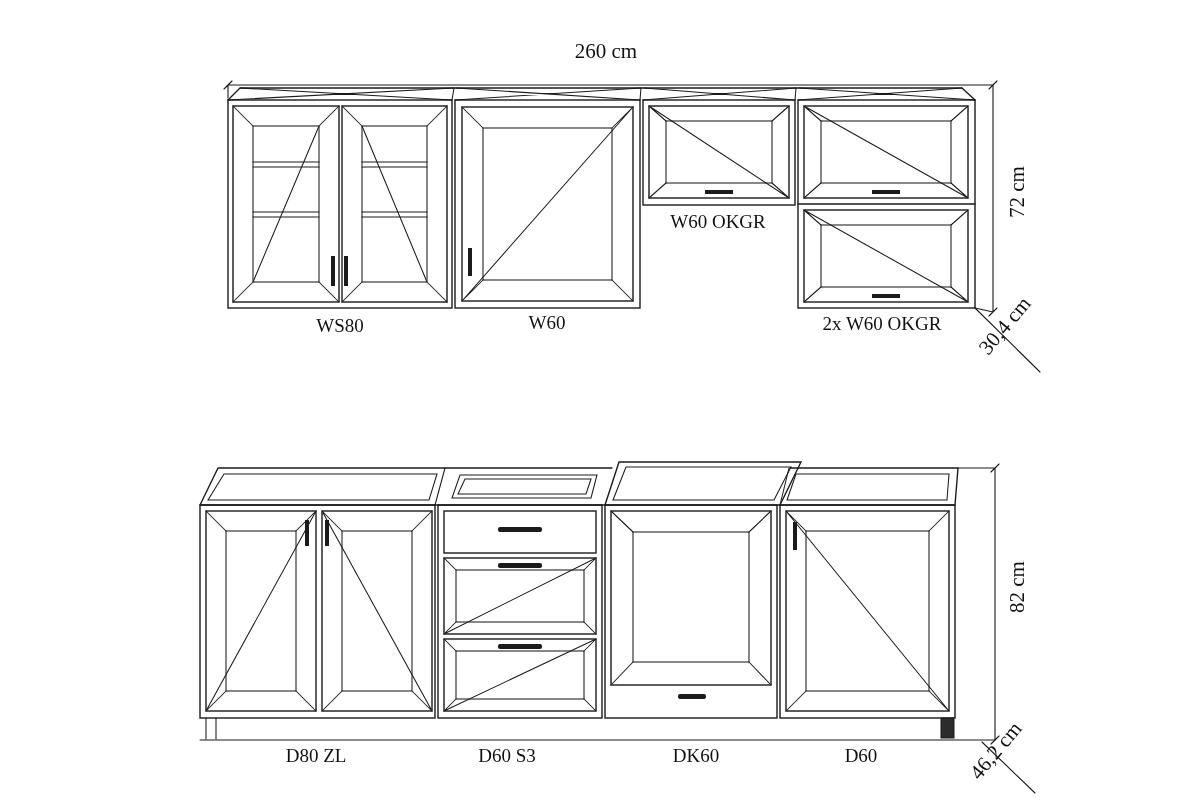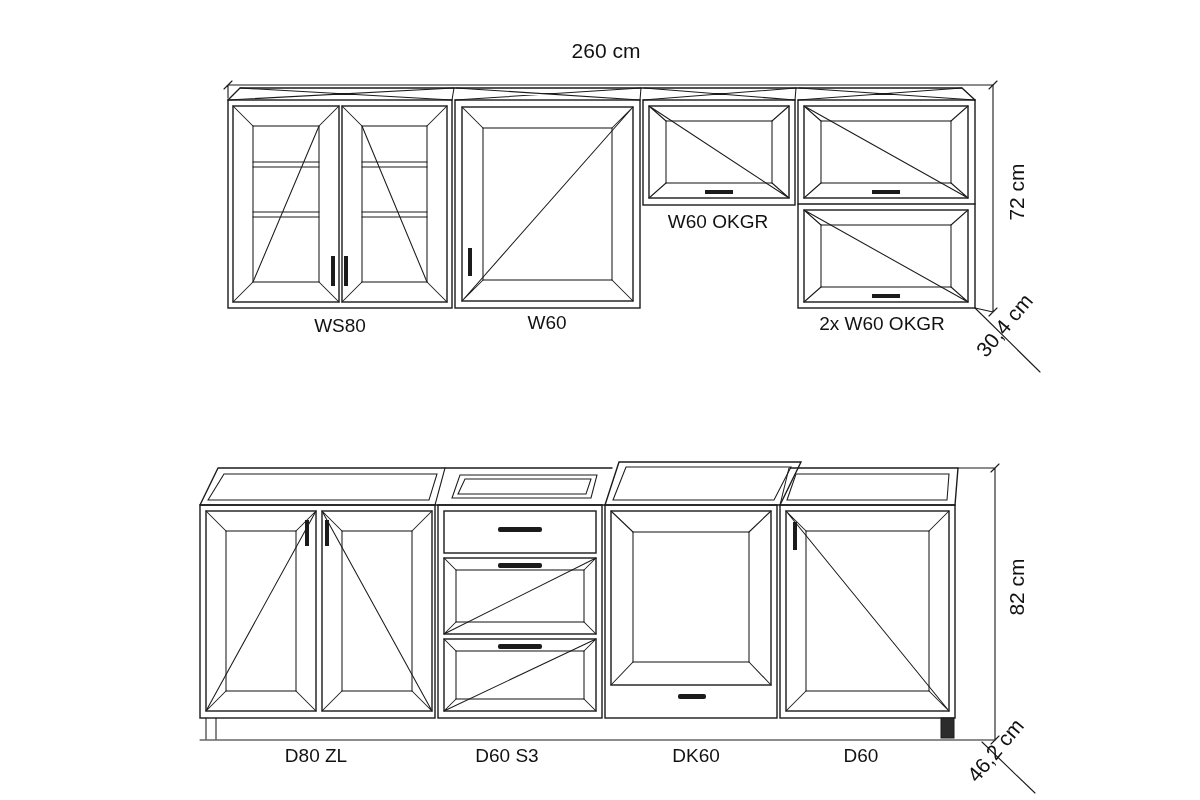--- a/index.html
+++ b/index.html
@@ -2,21 +2,21 @@
 <html><head>
 <meta charset="utf-8">
 <style>
   html, body { margin: 0; padding: 0; background: #ffffff; }
   .canvas {
     position: relative;
     width: 1200px;
     height: 800px;
     background: #ffffff;
     overflow: hidden;
-    font-family: Liberation Sans, sans-serif;
+    font-family: Liberation Serif, serif;
   }
   svg { display: block; }
   .ln   { stroke: #1b1b1b; stroke-width: 1.4; fill: none; stroke-linecap: round; }
   .ln2  { stroke: #1b1b1b; stroke-width: 1.05; fill: none; stroke-linecap: round; }
   .dim  { stroke: #1b1b1b; stroke-width: 1.1; fill: none; stroke-linecap: round; }
   .fillbar { fill: #1b1b1b; stroke: none; }
   .foot { fill: #2c2c2c; stroke: #1b1b1b; stroke-width: 1; }
   text.lbl  { font-size: 19px; fill: #111111; text-anchor: middle; }
   text.dimt { font-size: 21px; fill: #111111; text-anchor: middle; }
 </style>

